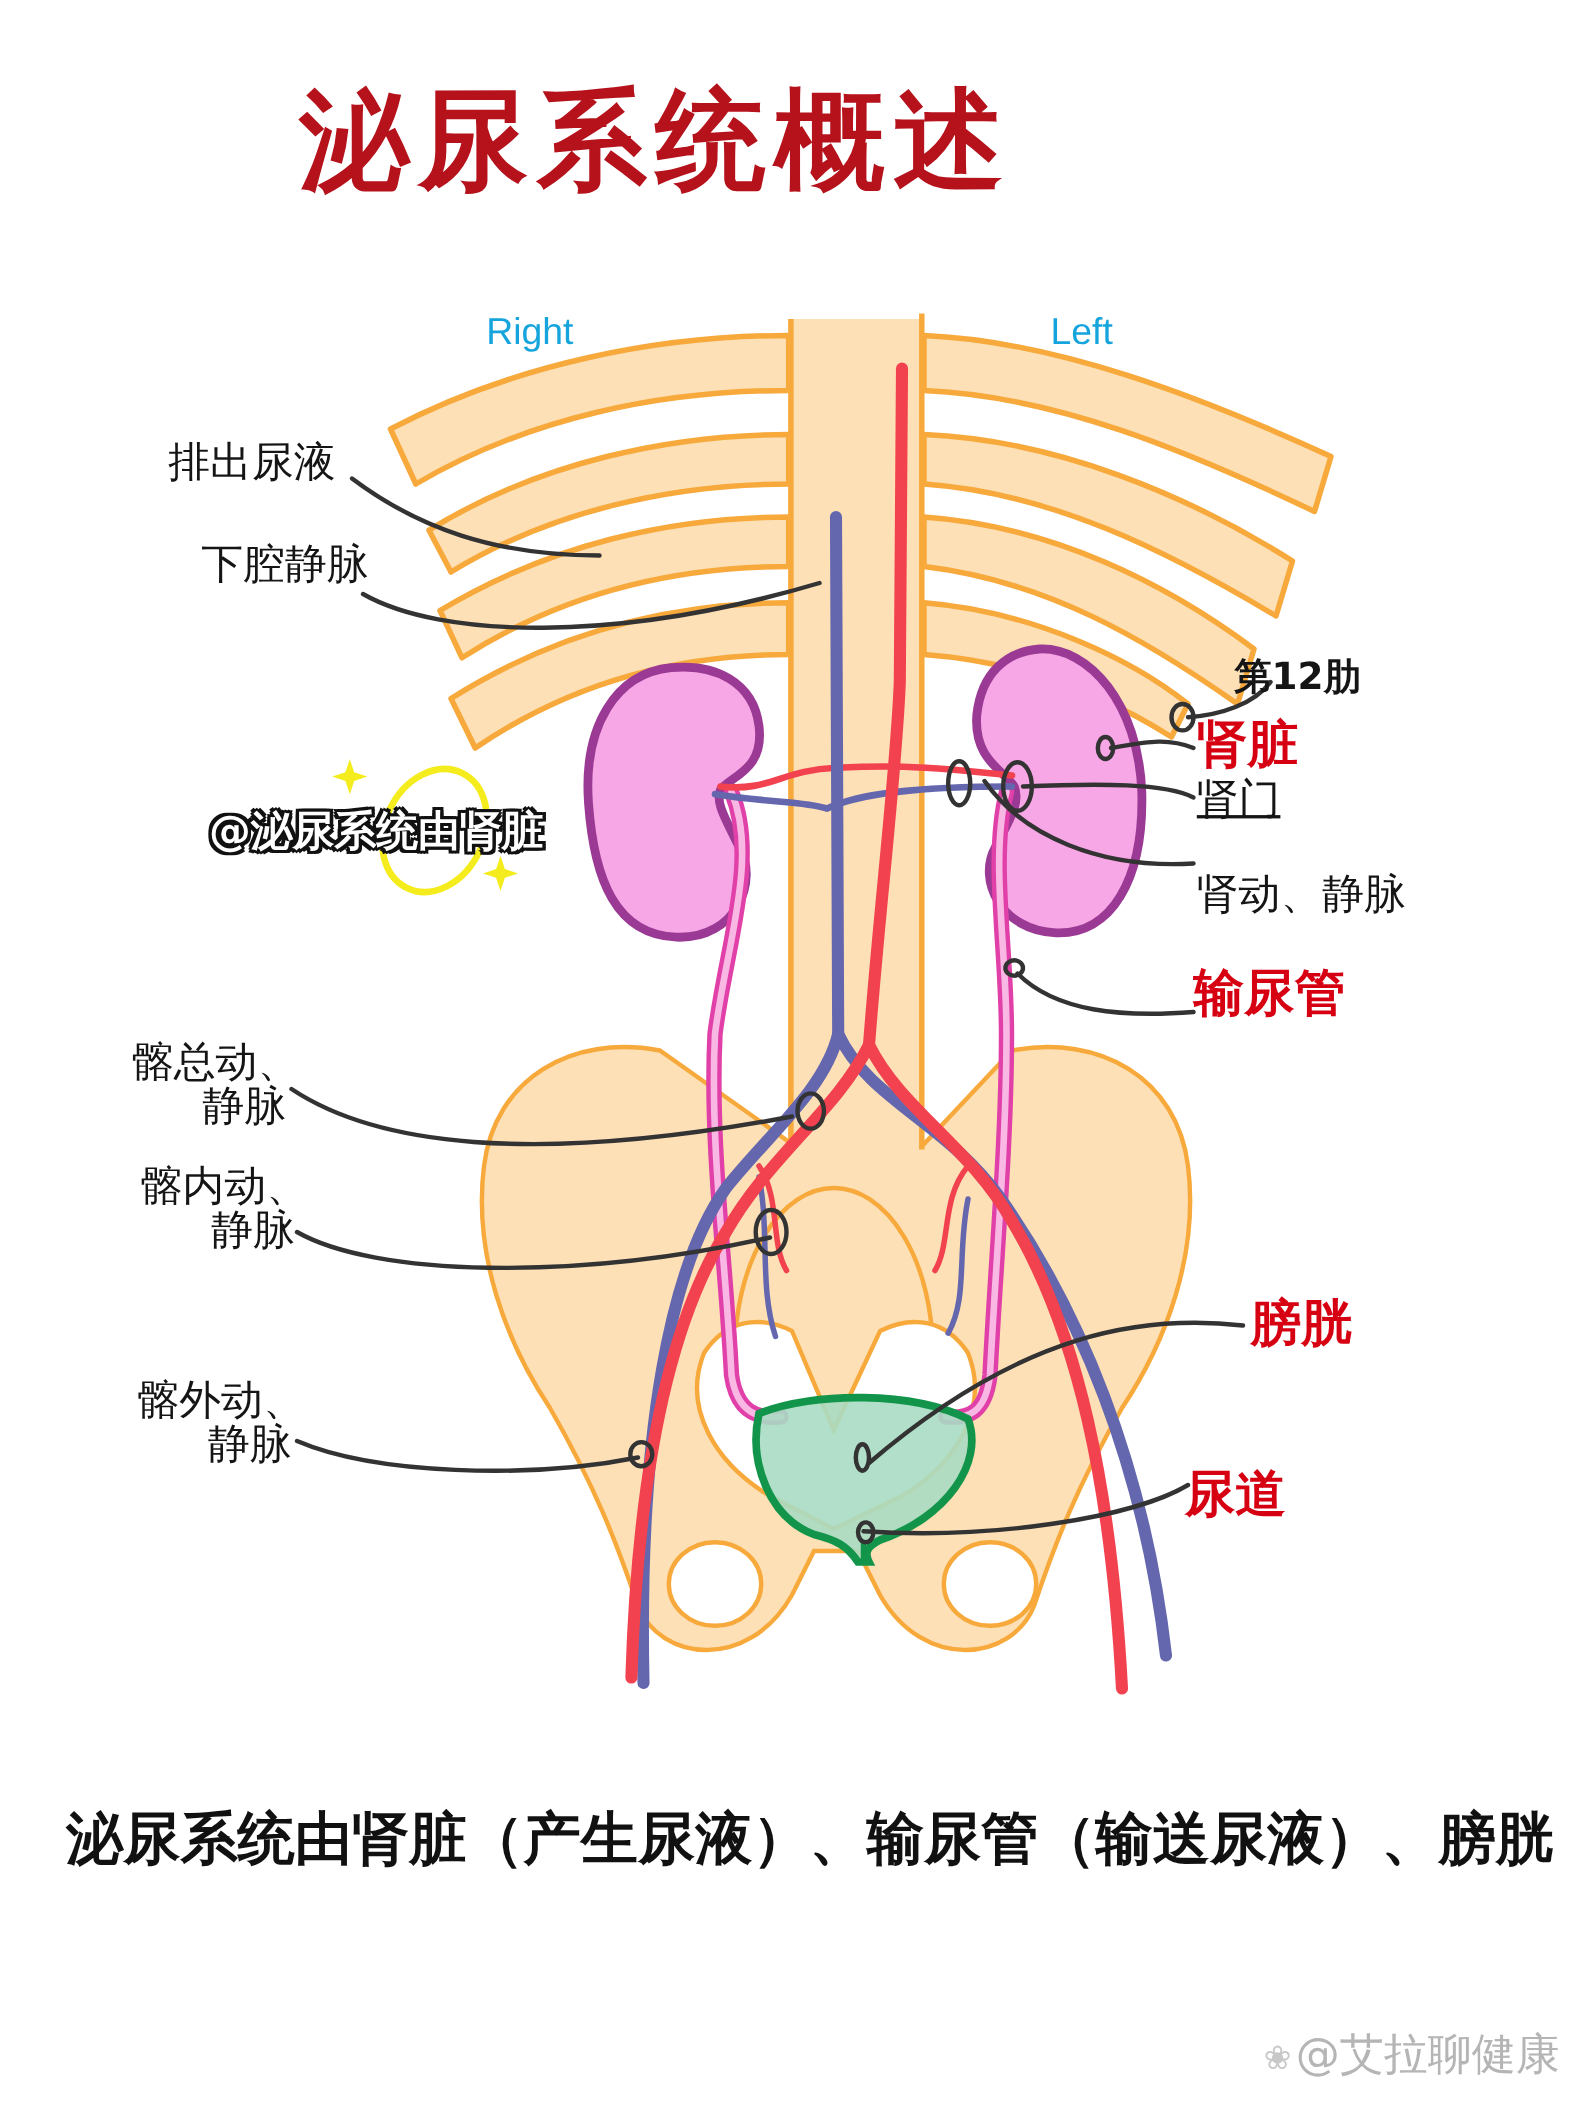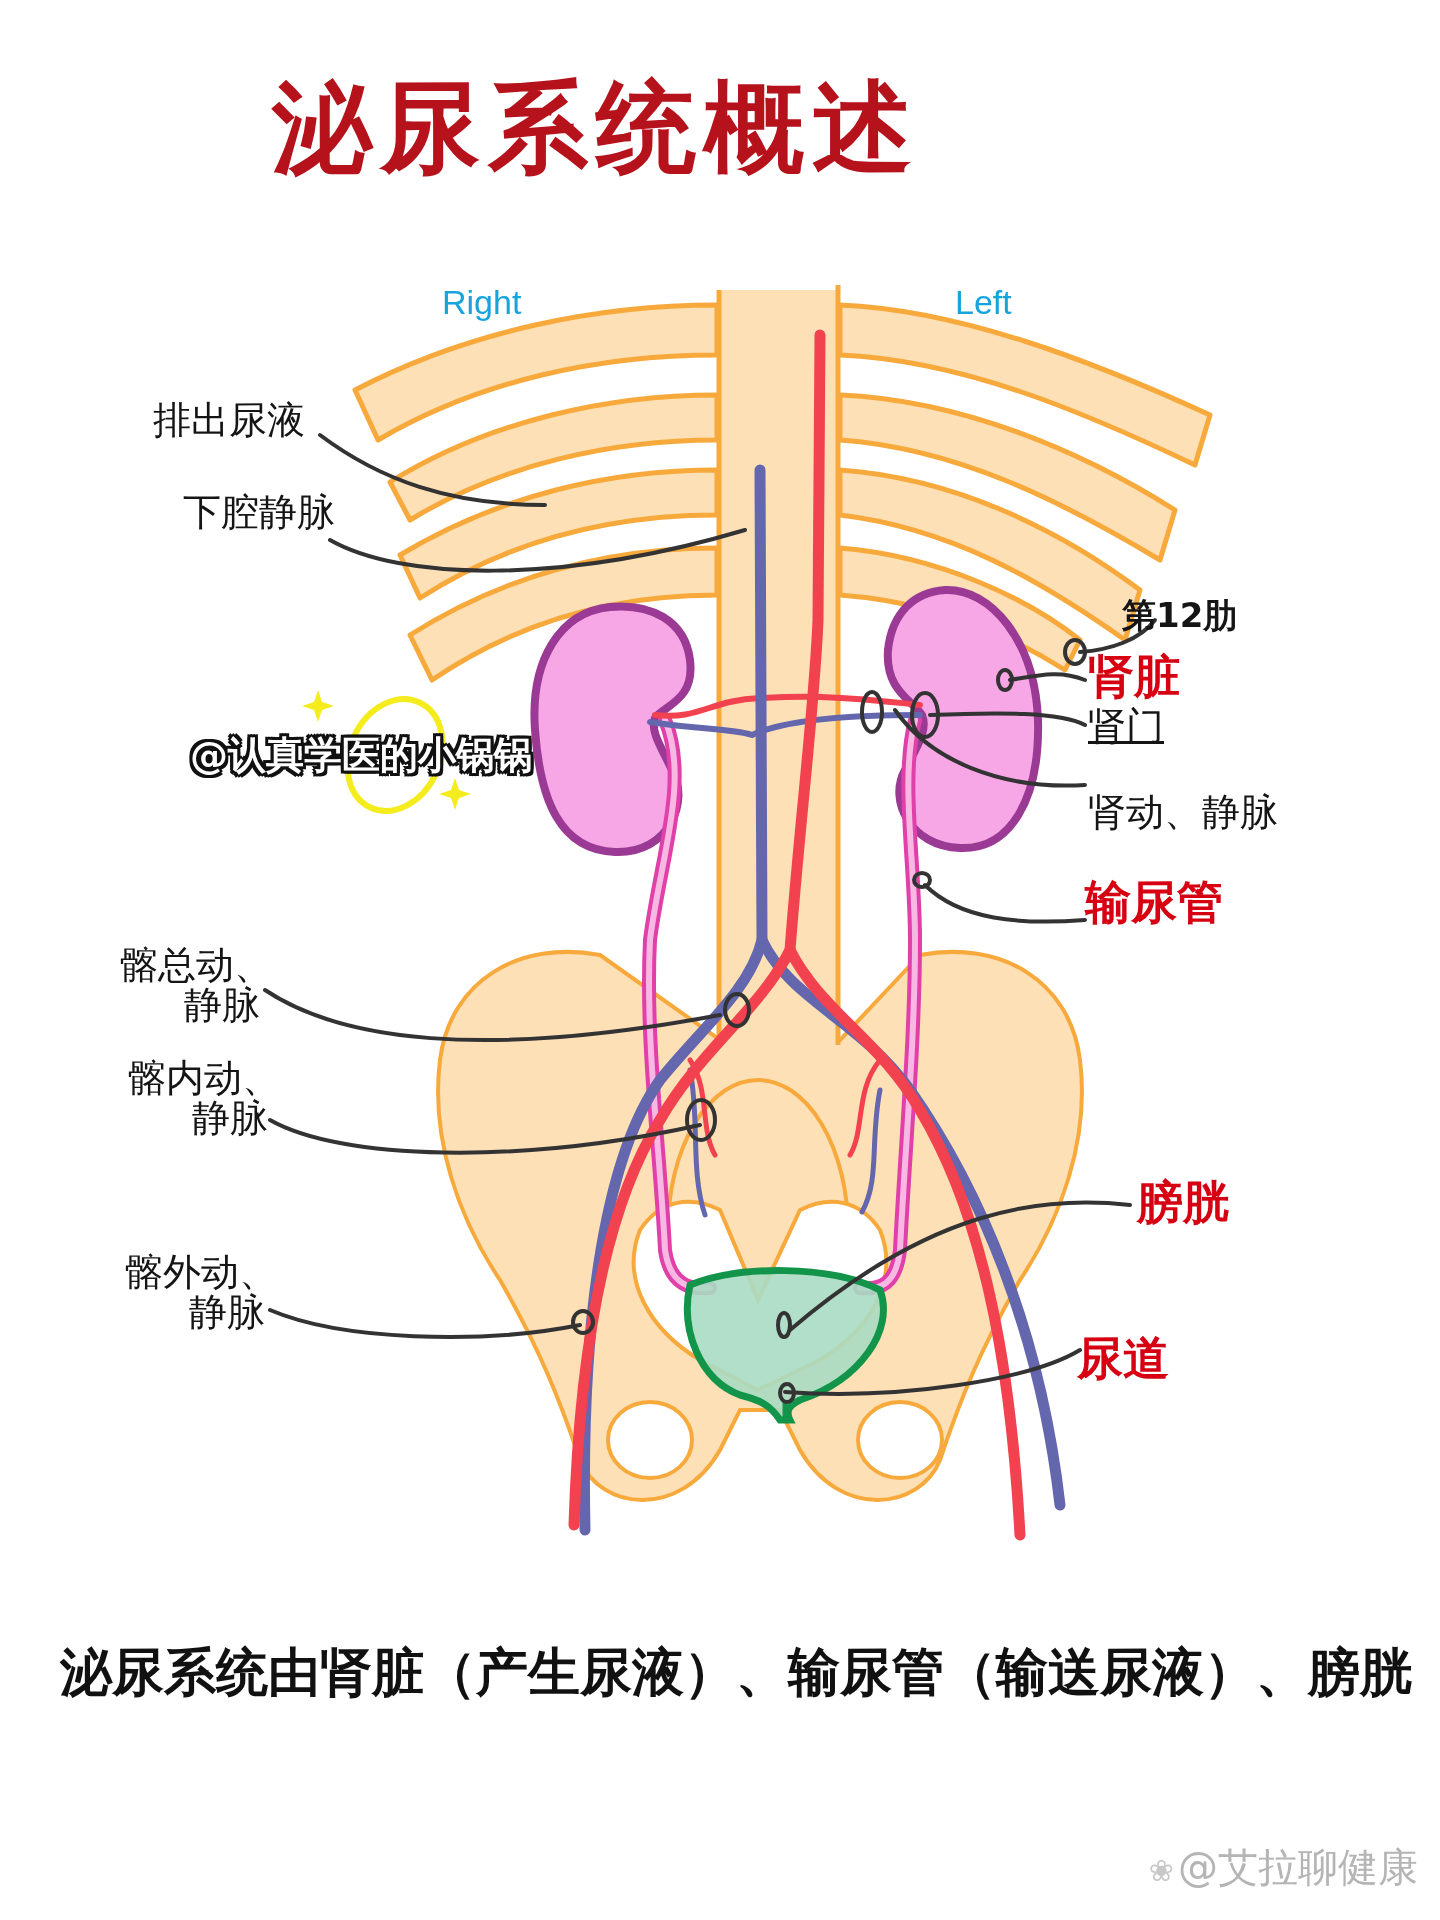--- a/index.html
+++ b/index.html
@@ -139,19 +139,19 @@
 </div>
 
 <div class="abs lbl" style="left:1122px; top:595px; font-size:34px; font-weight:bold;">第12肋</div>
 <div class="abs lbl-red" style="left:1088px; top:652px;">肾脏</div>
 <div class="abs lbl" style="left:1088px; top:706px;text-decoration:underline;">肾门</div>
 <div class="abs lbl" style="left:1088px; top:760px;margin-top:32px;">肾动、静脉</div>
 <div class="abs lbl-red" style="left:1085px; top:878px;">输尿管</div>
 <div class="abs lbl-red" style="left:1137px; top:1178px;">膀胱</div>
 <div class="abs lbl-red" style="left:1077px; top:1334px;">尿道</div>
 
-<div class="abs watermark" style="left:190px; top:730px;">@认真学医的小锅锅</div>
+<div class="abs watermark" style="left:190px; top:730px;">@泌尿系统由肾脏</div>
 
 <div class="abs summary">泌尿系统由肾脏（产生尿液）、输尿管（输送尿液）、膀胱（储存尿液）和尿道（排出尿液）组成</div>
 
 <div class="abs credit">
   <span class="paw">❀</span><span>@艾拉聊健康</span>
 </div>
 
 </body></html>

